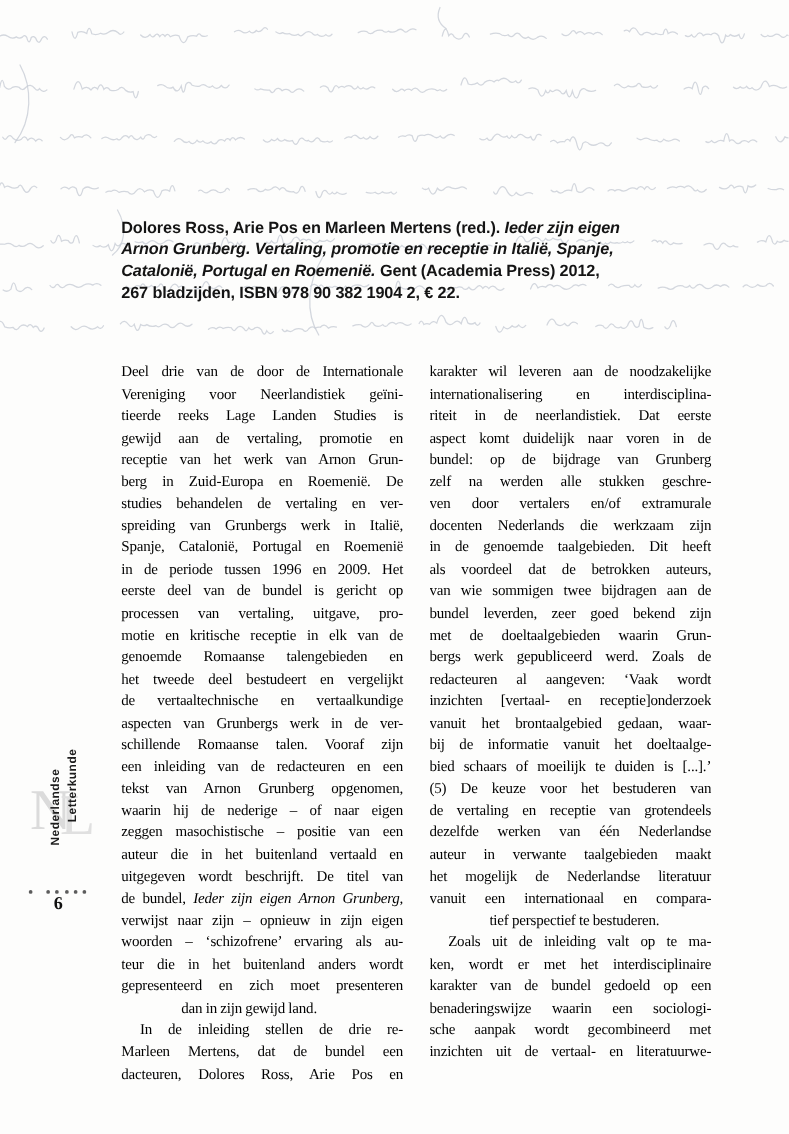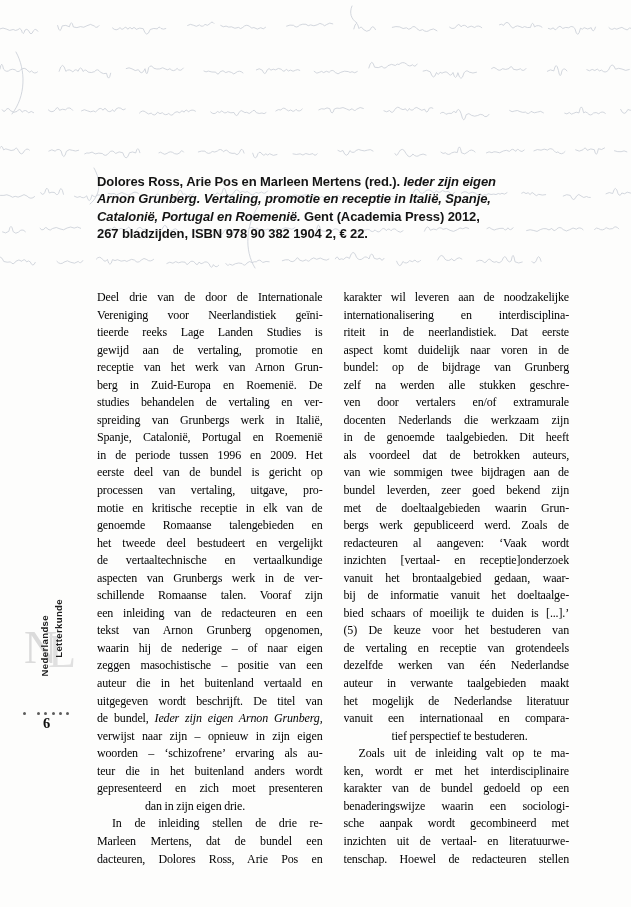--- a/index.html
+++ b/index.html
@@ -167,21 +167,21 @@
           <div class="line">tekst van Arnon Grunberg opgenomen,</div>
           <div class="line">waarin hij de nederige – of naar eigen</div>
           <div class="line">zeggen masochistische – positie van een</div>
           <div class="line">auteur die in het buitenland vertaald en</div>
           <div class="line">uitgegeven wordt beschrijft. De titel van</div>
           <div class="line">de bundel, <em>Ieder zijn eigen Arnon Grunberg,</em></div>
           <div class="line">verwijst naar zijn – opnieuw in zijn eigen</div>
           <div class="line">woorden – ‘schizofrene’ ervaring als au-</div>
           <div class="line">teur die in het buitenland anders wordt</div>
           <div class="line">gepresenteerd en zich moet presenteren</div>
-          <div class="line no-just">dan in zijn eigen drie.</div>
+          <div class="line no-just">dan in zijn gewijd land.</div>
         </div>
         <div class="para indent">
           <div class="line">In de inleiding stellen de drie re-</div>
           <div class="line">Marleen Mertens, dat de bundel een</div>
           <div class="line">dacteuren, Dolores Ross, Arie Pos en</div>
         </div>
       </div>
     <div class="col">
         <div class="para">
           <div class="line">karakter wil leveren aan de noodzakelijke</div>
@@ -211,21 +211,20 @@
           <div class="line">vanuit een internationaal en compara-</div>
           <div class="line no-just">tief perspectief te bestuderen.</div>
         </div>
         <div class="para indent">
           <div class="line">Zoals uit de inleiding valt op te ma-</div>
           <div class="line">ken, wordt er met het interdisciplinaire</div>
           <div class="line">karakter van de bundel gedoeld op een</div>
           <div class="line">benaderingswijze waarin een sociologi-</div>
           <div class="line">sche aanpak wordt gecombineerd met</div>
           <div class="line">inzichten uit de vertaal- en literatuurwe-</div>
-          <div class="line">tenschap. Hoewel de redacteuren stellen</div>
         </div>
       </div>
   </div>
 
   <span class="big-letter big-n">N</span>
   <span class="big-letter big-l">L</span>
   <span class="vert vert-ned">Nederlandse</span>
   <span class="vert vert-let">Letterkunde</span>
 
   <div class="dots">

